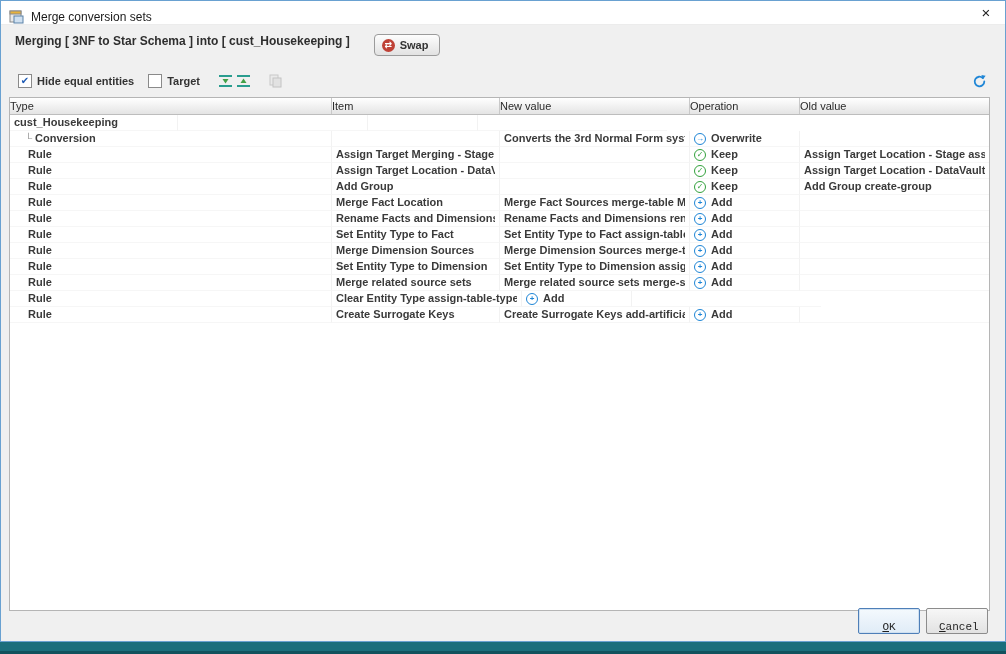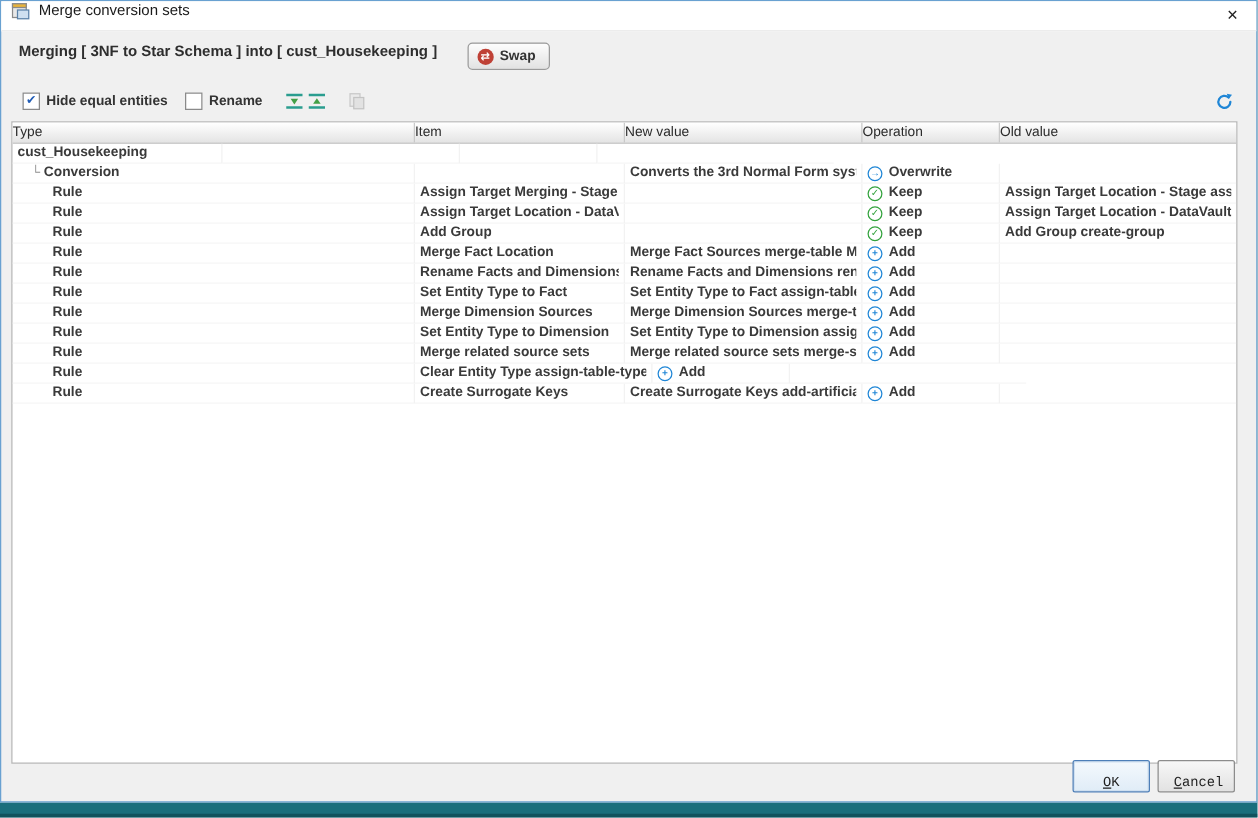--- a/index.html
+++ b/index.html
@@ -9,21 +9,21 @@
     background:#1a6e7c;
   }
   body::after{content:"";position:absolute;left:0;bottom:0;width:100%;height:3px;background:#11525d}
 
   
   .dialog{position:absolute;left:0;top:0;width:1004px;height:640px;
           border:1px solid #69a1d1;background:#f0f0f0}
 
   
   .titlebar{position:absolute;top:0;left:0;right:0;height:24px;background:#ffffff;
-            display:flex;align-items:flex-start;padding-left:8px;box-sizing:border-box;
+            display:flex;align-items:flex-end;padding-left:8px;box-sizing:border-box;
             border-bottom:1px solid #ececec}
   .app-icon{width:15px;height:15px;display:inline-block;flex:none}
   .title{font-size:12px;color:#1a1a1a;margin-left:7px;white-space:nowrap}
   .close-btn{margin-left:auto;width:38px;height:23px;border:none;background:transparent;
              font-size:15px;line-height:22px;color:#222;cursor:default;font-family:inherit;padding:0}
 
   
   .headerrow{position:absolute;top:33px;left:14px;right:14px;height:24px;display:flex;align-items:flex-start}
   .merging{font-size:12px;font-weight:bold;color:#2e2e2e;white-space:nowrap}
   .swap-btn{margin-left:24px;display:inline-flex;align-items:center;gap:5px;
@@ -61,21 +61,21 @@
   .td:last-child{border-right:none}
   .txt{font-size:11px;font-weight:bold;color:#3a3a3a;overflow:hidden;white-space:nowrap}
 
   
   .expander{width:9px;height:9px;border:1px solid #848484;background:#fff;position:relative;
             display:inline-block;margin-right:6px;flex:none}
   .expander::after{content:"";position:absolute;left:2px;top:3px;width:4px;height:1px;background:#444}
   .connector{display:none;color:#8f8f8f;font-size:10px;margin-right:3px;flex:none}
   .connector::before{content:"└"}
   .tree-branch .connector{display:inline-block;margin-left:11px}
-  .tree-child .f-type{margin-left:28px}
+  .tree-child .f-type{margin-left:14px}
 
   
   .op-icon{flex:none;width:10px;height:10px;border-radius:50%;margin-right:5px;display:none;
            font-size:8px;line-height:10px;text-align:center;font-weight:bold;box-sizing:content-box}
   .op-icon[data-op="Keep"]{display:inline-block;border:1.5px solid #33a23d;color:#33a23d}
   .op-icon[data-op="Keep"]::before{content:"✓"}
   .op-icon[data-op="Add"]{display:inline-block;border:1.5px solid #1f86d6;color:#1f86d6}
   .op-icon[data-op="Add"]::before{content:"+"}
   .op-icon[data-op="Overwrite"]{display:inline-block;border:1.5px solid #1f86d6;color:#1f86d6}
   .op-icon[data-op="Overwrite"]::before{content:"→"}
@@ -112,21 +112,21 @@
     </button>
   </div>
 
   <div class="toolbar">
     <label class="chk">
       <span class="cbox">✔</span>
       <span>Hide equal entities</span>
     </label>
     <label class="chk">
       <span class="cbox"></span>
-      <span>Rename</span>
+      <span>Target</span>
     </label>
 
     <span class="tbicon first">
       <svg width="15" height="14" viewBox="0 0 15 14">
         <rect x="1" y="1" width="13" height="2" fill="#2a9d8f"></rect>
         <rect x="1" y="11" width="13" height="2" fill="#2a9d8f"></rect>
         <path d="M7.5 9.5 L4.5 5 L10.5 5 Z" fill="#43a047"></path>
       </svg>
     </span>
     <span class="tbicon">

